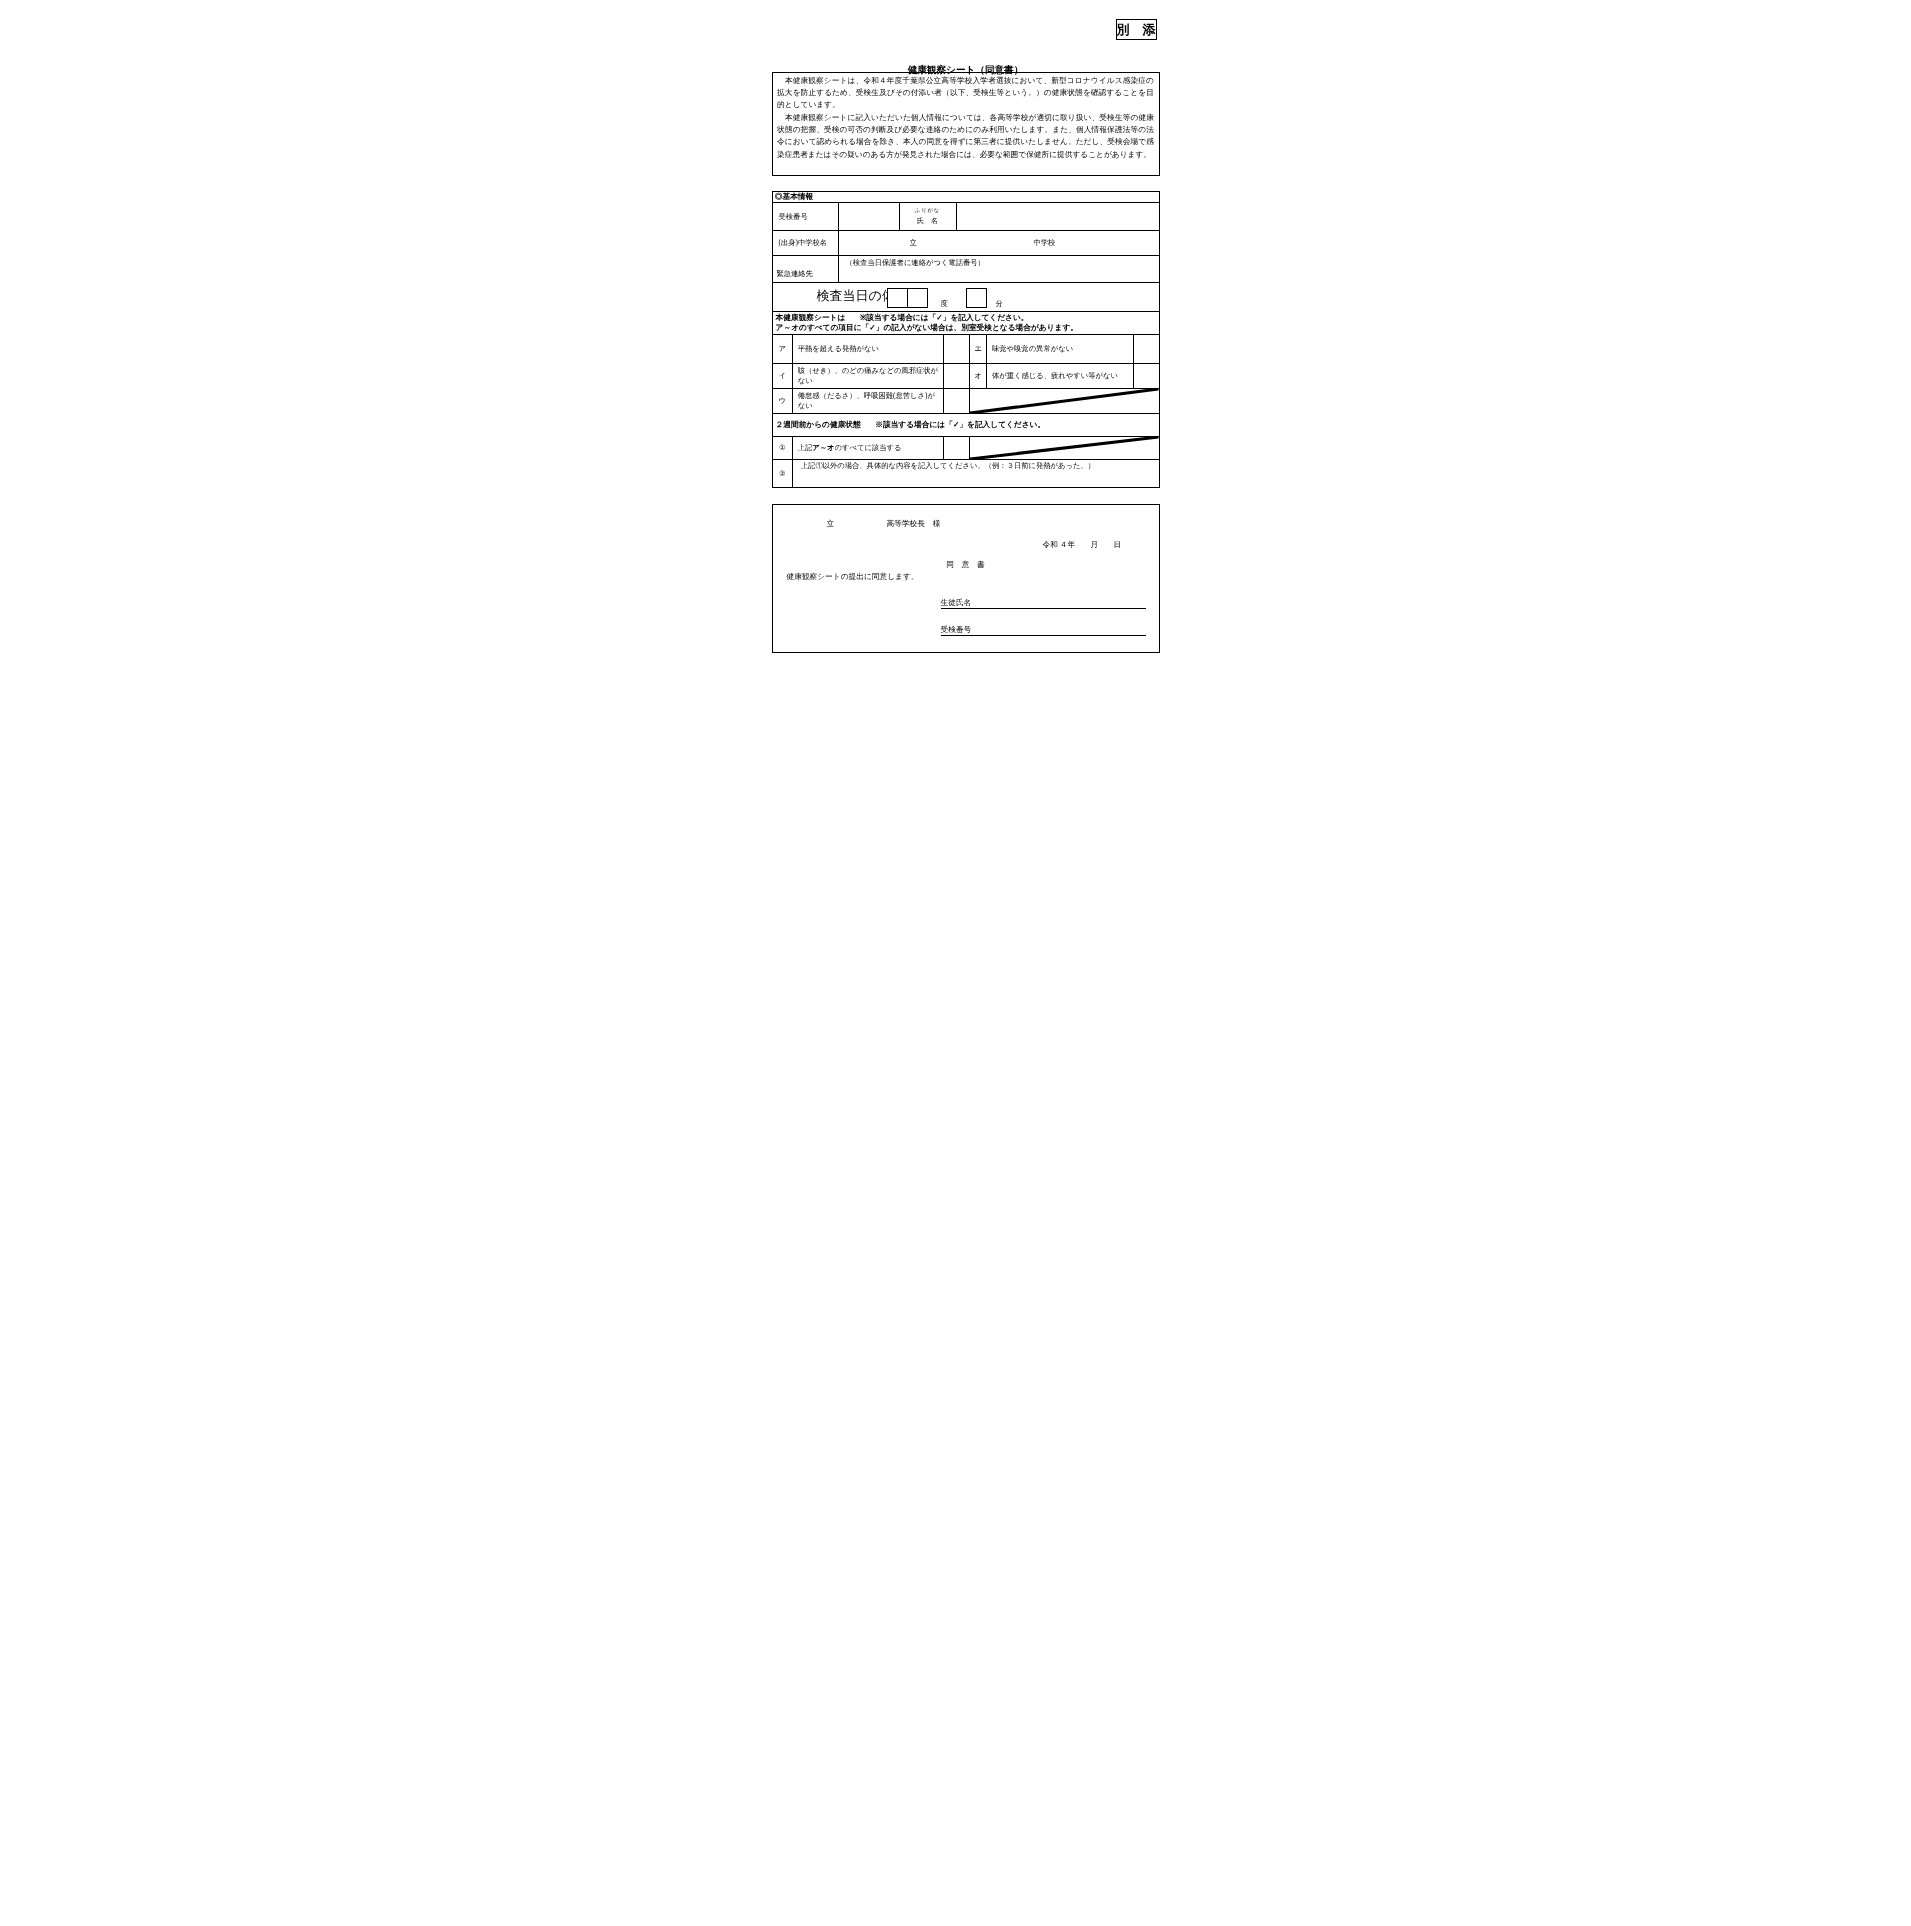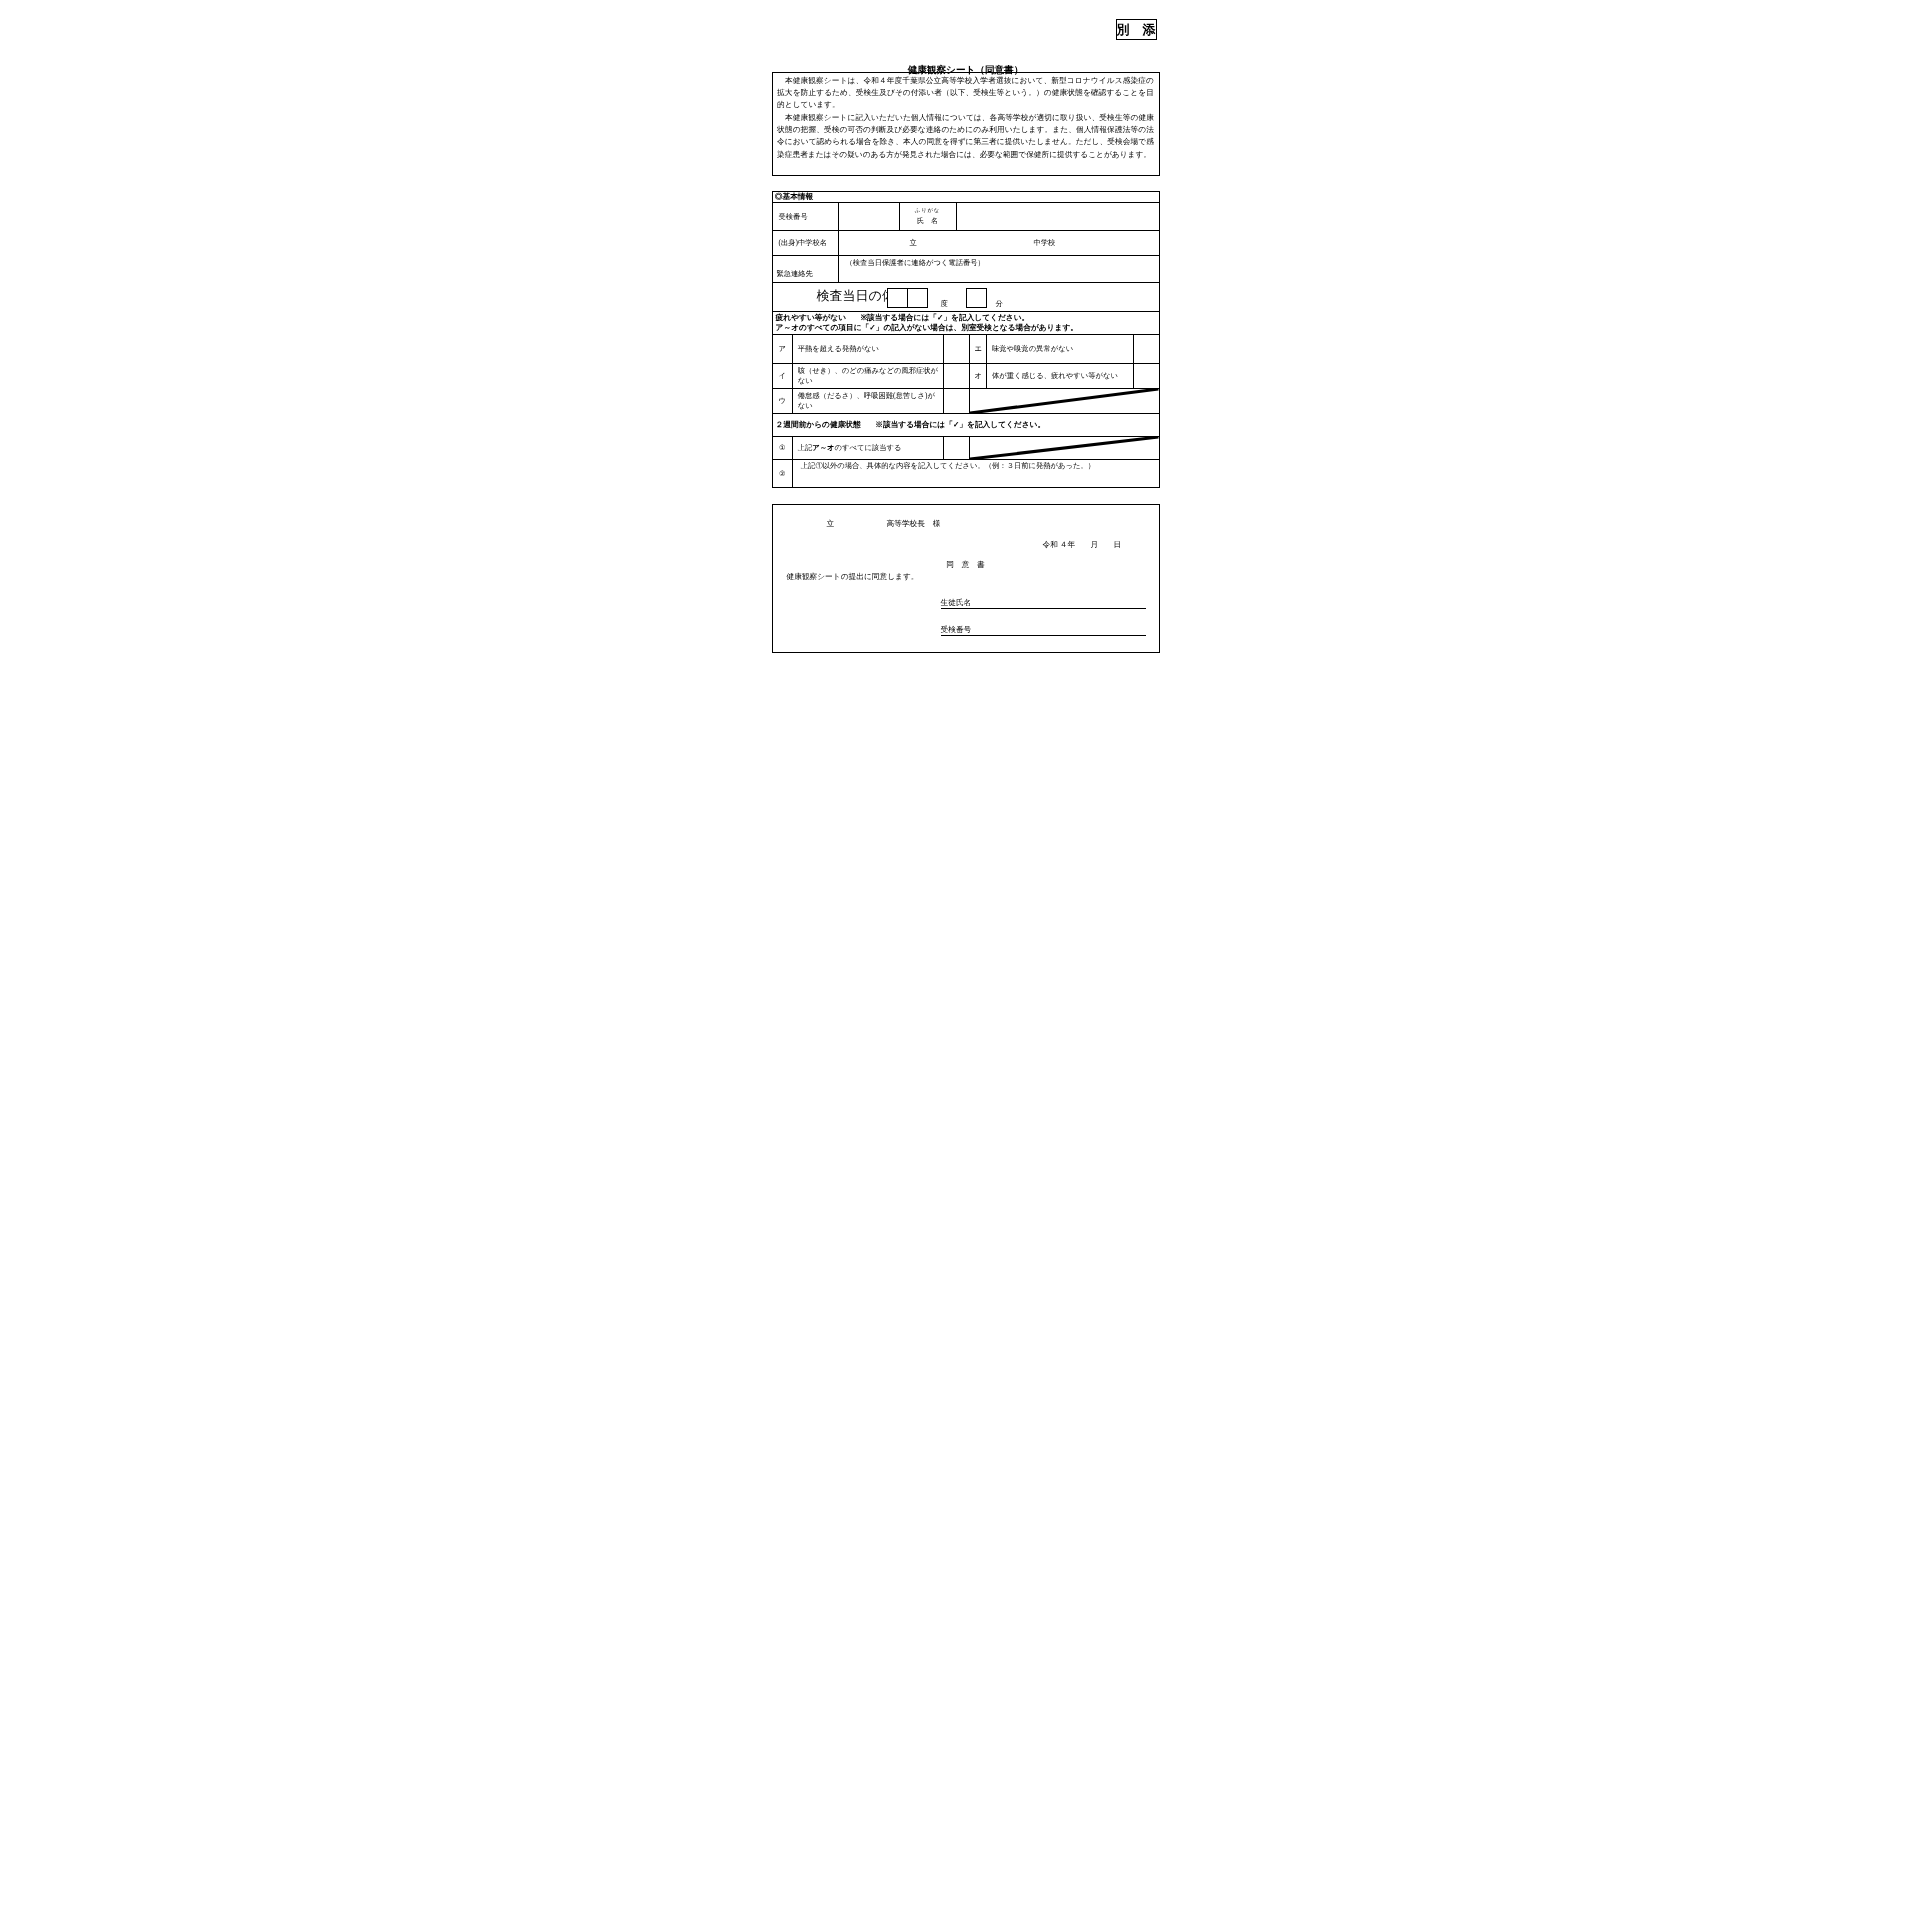--- a/index.html
+++ b/index.html
@@ -125,21 +125,21 @@
         <span class="tbox tb1"></span>
         <span class="tbox tb2"></span>
         <span class="tunit tu-do">度</span>
         <span class="tbox tb3"></span>
         <span class="tunit tu-fun">分</span>
       </div>
     </div>
 
     <div class="row r-h60">
       <div class="cell w-full hh gothic">
-        <div><span>疲れやすい等がない</span><span class="note">※該当する場合には「✓」を記入してください。</span></div>
+        <div><span>本健康観察シートは</span><span class="note">※該当する場合には「✓」を記入してください。</span></div>
         <div>ア～オのすべての項目に「✓」の記入がない場合は、別室受検となる場合があります。</div>
       </div>
     </div>
 
     <div class="row r-h76">
       <div class="cell w51 keyc">ア</div>
       <div class="cell w393 txtc">平熱を超える発熱がない</div>
       <div class="cell w68"></div>
       <div class="cell w45 keyc">エ</div>
       <div class="cell w382 txtc">味覚や嗅覚の異常がない</div>

